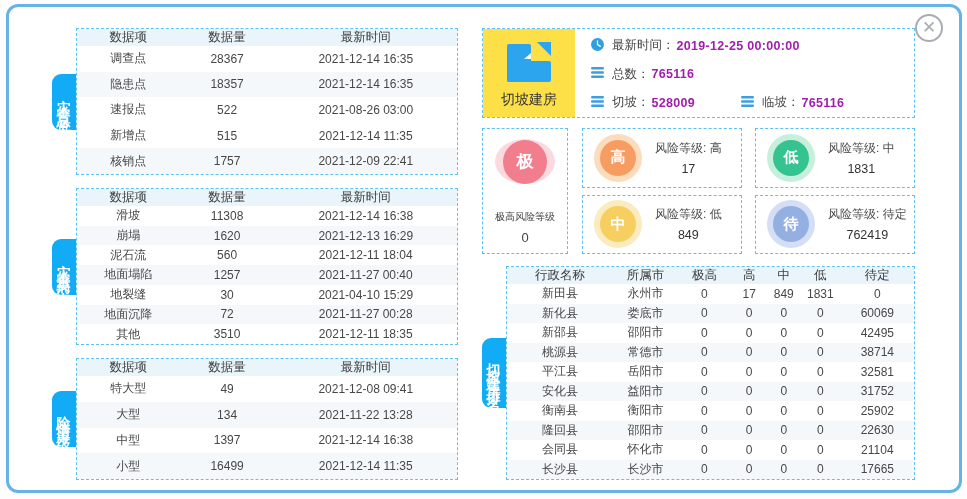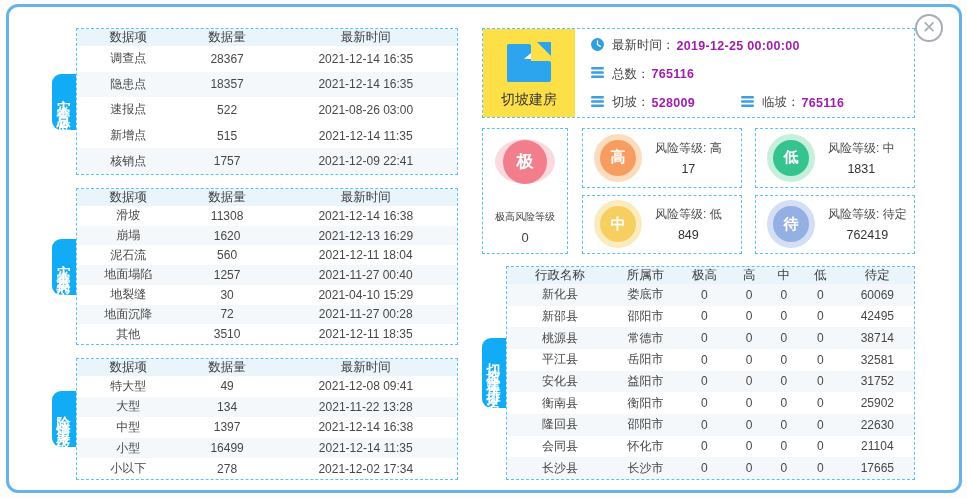--- a/index.html
+++ b/index.html
@@ -200,25 +200,20 @@
                 </tr>
                 <tr>
                   <td>中型</td>
                   <td>1397</td>
                   <td>2021-12-14 16:38</td>
                 </tr>
                 <tr class="alt">
                   <td>小型</td>
                   <td>16499</td>
                   <td>2021-12-14 11:35</td>
-                </tr>
-                <tr>
-                  <td>小以下</td>
-                  <td>278</td>
-                  <td>2021-12-02 17:34</td>
                 </tr>
               </tbody>
           </table>
         </div>
       </div>
 
     </div>
 
     <div class="col-right">
 
@@ -337,20 +332,29 @@
                   <th>行政名称</th>
                   <th>所属市</th>
                   <th>极高</th>
                   <th>高</th>
                   <th>中</th>
                   <th>低</th>
                   <th>待定</th>
                 </tr>
               </thead>
             <tbody>
+                <tr>
+                  <td>新田县</td>
+                  <td>永州市</td>
+                  <td>0</td>
+                  <td>17</td>
+                  <td>849</td>
+                  <td>1831</td>
+                  <td>0</td>
+                </tr>
                 <tr class="alt">
                   <td>新化县</td>
                   <td>娄底市</td>
                   <td>0</td>
                   <td>0</td>
                   <td>0</td>
                   <td>0</td>
                   <td>60069</td>
                 </tr>
                 <tr>

